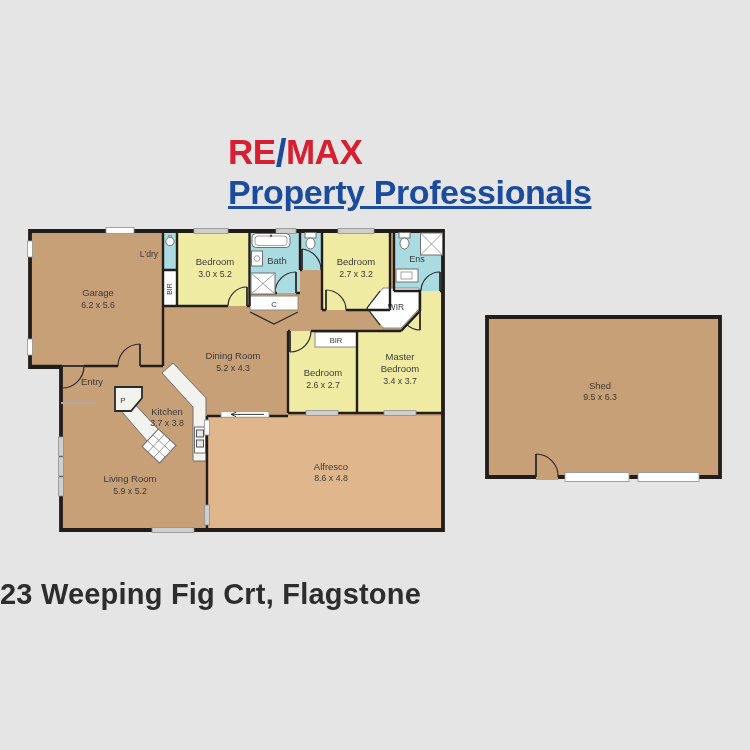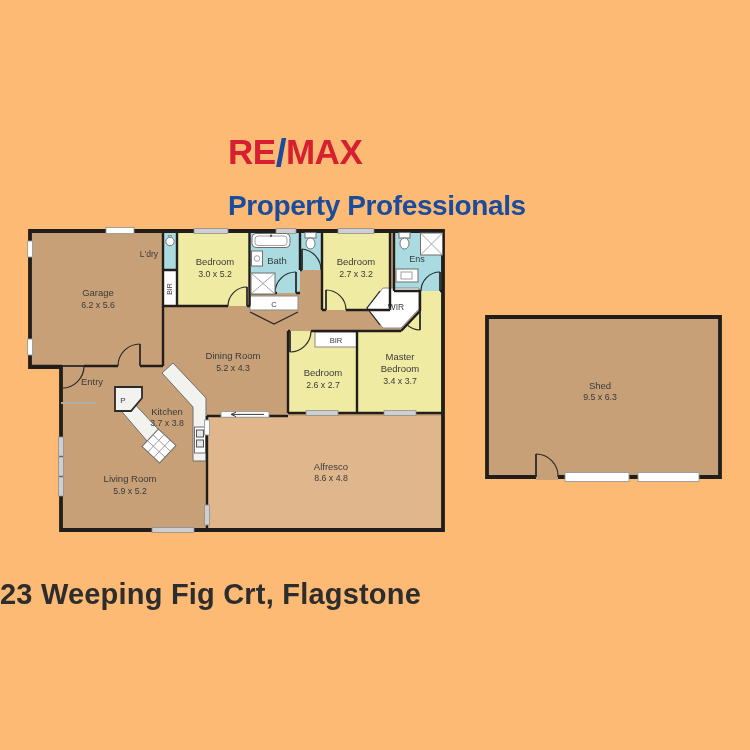--- a/index.html
+++ b/index.html
@@ -1,22 +1,22 @@
 <!DOCTYPE html>
 <html style="--floor: #C8A077; --outdoor: #E0B78D; --bedroom: #F0EBA3; --wet: #A9DBE1; --wall: #201D1A; --window: #CFCFCF; --brand-red: #D62031; --brand-blue: #1A4B9C; --text: #3A3A3A; --title: #2D2D2D;"><head>
 <meta charset="utf-8">
 <style>
   html,body{margin:0;padding:0;background:#ffffff;}
-  #canvas{position:relative;width:750px;height:750px;background:#fdba74;overflow:hidden;
+  #canvas{position:relative;width:750px;height:750px;background:#e5e5e5;overflow:hidden;
           font-family:"Liberation Sans", sans-serif;}
   
   #logo{position:absolute;left:228px;top:133px;line-height:1;}
   #logo .remax{font-size:35px;font-weight:bold;letter-spacing:-.5px;color:var(--brand-red);}
   #logo .remax .slash{color:var(--brand-blue);font-size:39px;vertical-align:-2px;margin:0 0px;}
-  #logo .tagline{font-size:28px;font-weight:bold;letter-spacing:-.4px;color:var(--brand-blue);margin-top:20px;}
+  #logo .tagline{font-size:34px;font-weight:bold;letter-spacing:-.4px;color:var(--brand-blue);margin-top:3px;text-decoration:underline;}
   
   #address{position:absolute;left:0;top:578px;width:750px;text-align:left;
            font-size:29px;font-weight:bold;color:var(--title);letter-spacing:.2px;}
   
   svg{position:absolute;left:0;top:0;}
   .floor{fill:var(--floor);}
   .outdoor{fill:var(--outdoor);}
   .bedroom{fill:var(--bedroom);}
   .wet{fill:var(--wet);}
   .whitebox{fill:#ffffff;stroke:#8a8a8a;stroke-width:1;}

